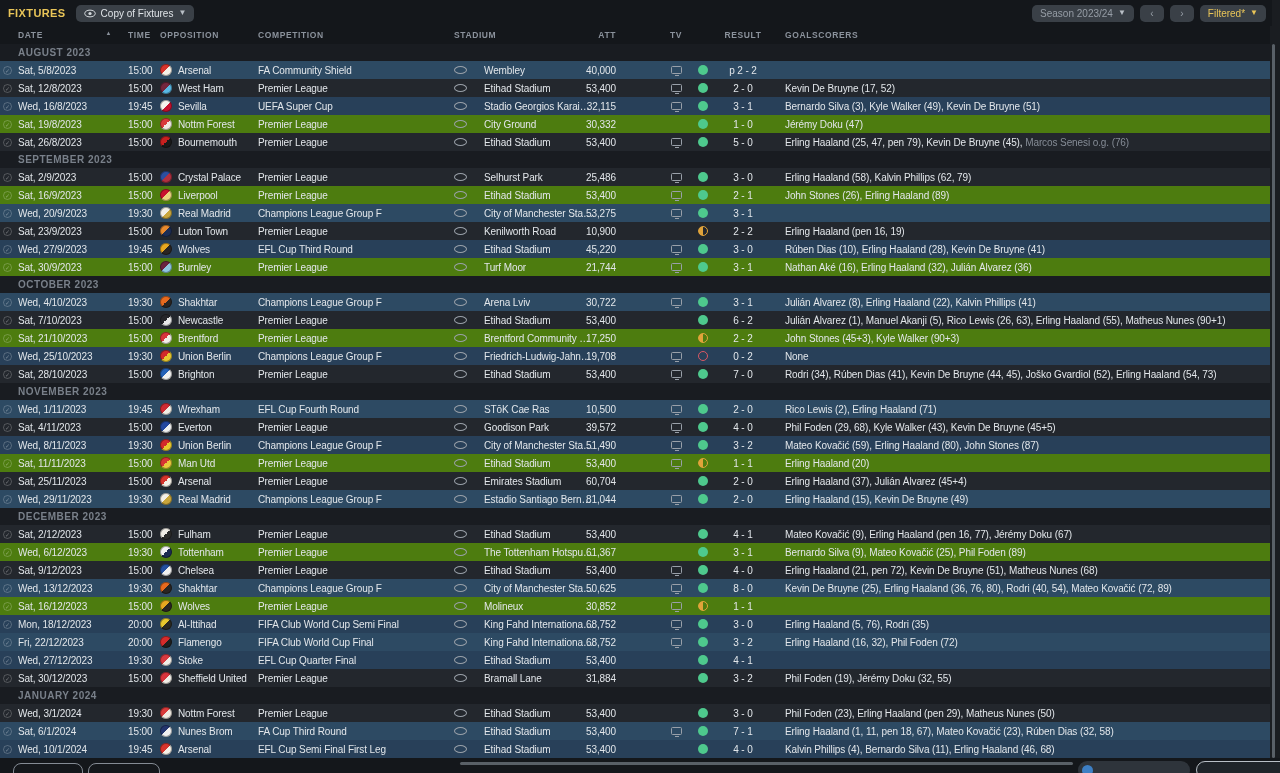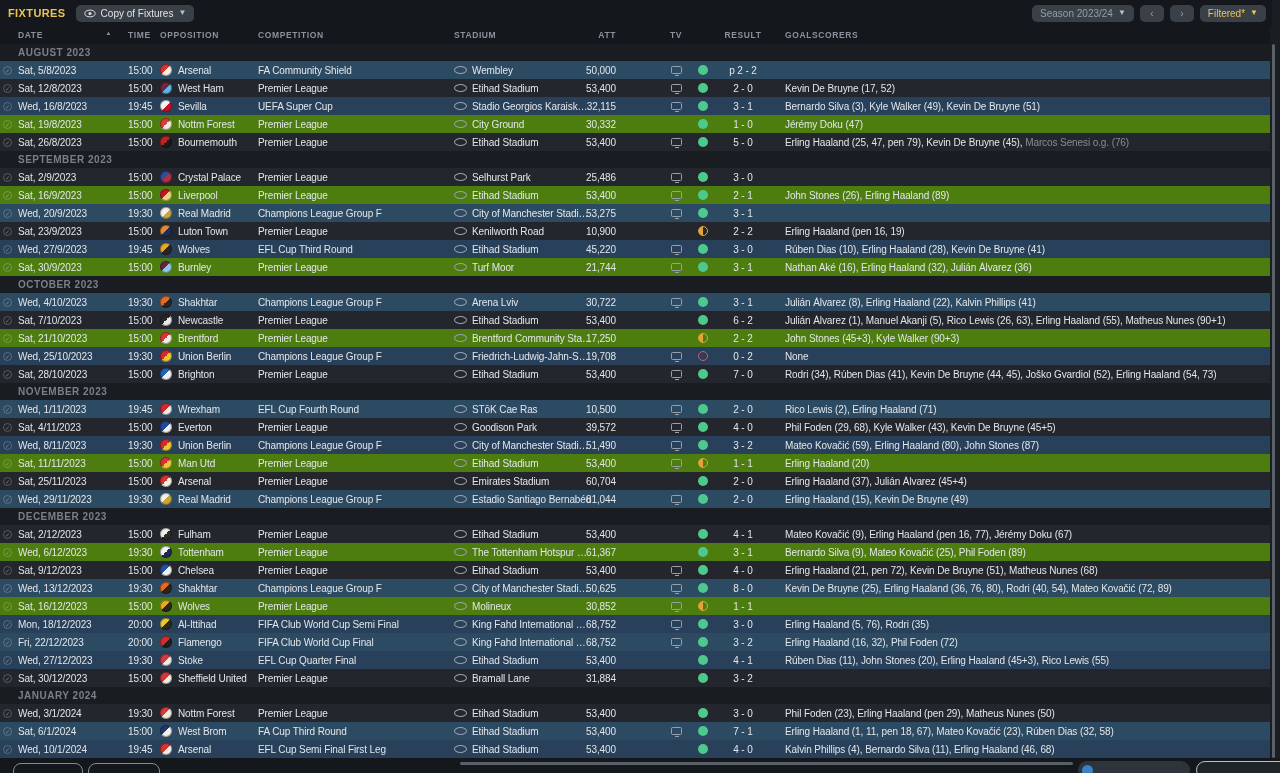--- a/index.html
+++ b/index.html
@@ -37,21 +37,21 @@
   .pl.sA{background:#23272d}
   .pl.sB{background:#4d7c0f}
   .cup.sA{background:#2d4a63}
   .cup.sB{background:#284059}
   .cell{overflow:hidden;white-space:nowrap}
   .chkc{display:flex;justify-content:flex-start;overflow:visible}
   .chk{width:9px;height:9px;margin-left:3px;border:1px solid rgba(255,255,255,.22);border-radius:50%;display:flex;align-items:center;justify-content:center;font-size:6px;color:rgba(255,255,255,.35);box-sizing:border-box}
   .time{padding-left:6px}
   .opp{display:flex;align-items:center;gap:6px;padding-left:2px}
   .badge{width:12px;height:12px;border-radius:50%;flex:0 0 auto;box-shadow:inset 0 0 0 1px rgba(0,0,0,.35)}
-  .stad{display:flex;align-items:center;gap:5px}
+  .stad{display:flex;align-items:center;gap:17px}
   .stadicon{width:13px;height:8px;border:1px solid #9aa1a9;border-radius:50%;flex:0 0 auto;box-sizing:border-box}
   .sname{overflow:hidden;text-overflow:ellipsis;max-width:120px}
   .att{justify-self:end;white-space:nowrap;text-align:right}
   .tvc{display:flex;justify-content:flex-end;padding-right:8px;overflow:visible}
   .tvicon{width:11px;height:8px;border:1px solid #99a0a9;border-radius:1.5px;position:relative;box-sizing:border-box}
   .tvicon::after{content:'';position:absolute;left:2.5px;bottom:-3px;width:4px;height:1.5px;background:#99a0a9}
   .dotc{display:flex;justify-content:center;overflow:visible}
   .dot{width:10px;height:10px;border-radius:50%;box-sizing:border-box}
   .dot.win{background:#4ec98d}
   .dot.draw{border:1.5px solid #e0a33a;background:linear-gradient(90deg,#e0a33a 50%,rgba(0,0,0,0) 50%)}
@@ -130,21 +130,21 @@
       <div class="cell time">15:00</div>
       <div class="cell opp">
         <div class="badge" style="background: linear-gradient(135deg, rgb(214, 52, 44) 50%, rgb(245, 240, 230) 50%);"></div>
         <div class="oname">Arsenal</div>
       </div>
       <div class="cell comp">FA Community Shield</div>
       <div class="cell stad">
         <div class="stadicon"></div>
         <div class="sname">Wembley</div>
       </div>
-      <div class="cell att">50,000</div>
+      <div class="cell att">40,000</div>
       <div class="cell tvc">
         <div class="tvicon"></div>
       </div>
       <div class="cell dotc">
         <div class="dot win"></div>
       </div>
       <div class="cell res">p 2 - 2</div>
     </div>
     <div class="gridrow row pl sA">
       <div class="cell chkc">
@@ -261,20 +261,21 @@
         <div class="sname">Selhurst Park</div>
       </div>
       <div class="cell att">25,486</div>
       <div class="cell tvc">
         <div class="tvicon"></div>
       </div>
       <div class="cell dotc">
         <div class="dot win"></div>
       </div>
       <div class="cell res">3 - 0</div>
+      <div class="cell scor"><span>Erling Haaland (58), Kalvin Phillips (62, 79)</span></div>
     </div>
     <div class="gridrow row pl sB">
       <div class="cell chkc">
         <div class="chk">✓</div>
       </div>
       <div class="cell date">Sat, 16/9/2023</div>
       <div class="cell time">15:00</div>
       <div class="cell opp">
         <div class="badge" style="background: linear-gradient(135deg, rgb(200, 16, 46) 50%, rgb(234, 212, 126) 50%);"></div>
         <div class="oname">Liverpool</div>
@@ -847,21 +848,20 @@
       <div class="cell stad">
         <div class="stadicon"></div>
         <div class="sname">Etihad Stadium</div>
       </div>
       <div class="cell att">53,400</div>
       <div class="cell tvc"></div>
       <div class="cell dotc">
         <div class="dot win"></div>
       </div>
       <div class="cell res">4 - 1</div>
-      <div class="cell scor"><span>Rúben Dias (11), John Stones (20), Erling Haaland (45+3), Rico Lewis (55)</span></div>
     </div>
     <div class="gridrow row pl sA">
       <div class="cell chkc">
         <div class="chk">✓</div>
       </div>
       <div class="cell date">Sat, 30/12/2023</div>
       <div class="cell time">15:00</div>
       <div class="cell opp">
         <div class="badge" style="background: linear-gradient(135deg, rgb(216, 52, 60) 50%, rgb(240, 237, 230) 50%);"></div>
         <div class="oname">Sheffield United</div>
@@ -870,20 +870,21 @@
       <div class="cell stad">
         <div class="stadicon"></div>
         <div class="sname">Bramall Lane</div>
       </div>
       <div class="cell att">31,884</div>
       <div class="cell tvc"></div>
       <div class="cell dotc">
         <div class="dot win"></div>
       </div>
       <div class="cell res">3 - 2</div>
+      <div class="cell scor"><span>Phil Foden (19), Jérémy Doku (32, 55)</span></div>
     </div>
     <div class="mhead">JANUARY 2024</div>
     <div class="gridrow row pl sA">
       <div class="cell chkc">
         <div class="chk">✓</div>
       </div>
       <div class="cell date">Wed, 3/1/2024</div>
       <div class="cell time">19:30</div>
       <div class="cell opp">
         <div class="badge" style="background: linear-gradient(135deg, rgb(217, 58, 58) 50%, rgb(240, 233, 224) 50%);"></div>
@@ -903,21 +904,21 @@
       <div class="cell scor"><span>Phil Foden (23), Erling Haaland (pen 29), Matheus Nunes (50)</span></div>
     </div>
     <div class="gridrow row cup sA">
       <div class="cell chkc">
         <div class="chk">✓</div>
       </div>
       <div class="cell date">Sat, 6/1/2024</div>
       <div class="cell time">15:00</div>
       <div class="cell opp">
         <div class="badge" style="background: linear-gradient(135deg, rgb(35, 53, 110) 50%, rgb(240, 240, 240) 50%);"></div>
-        <div class="oname">West Brom</div>
+        <div class="oname">Nunes Brom</div>
       </div>
       <div class="cell comp">FA Cup Third Round</div>
       <div class="cell stad">
         <div class="stadicon"></div>
         <div class="sname">Etihad Stadium</div>
       </div>
       <div class="cell att">53,400</div>
       <div class="cell tvc">
         <div class="tvicon"></div>
       </div>

